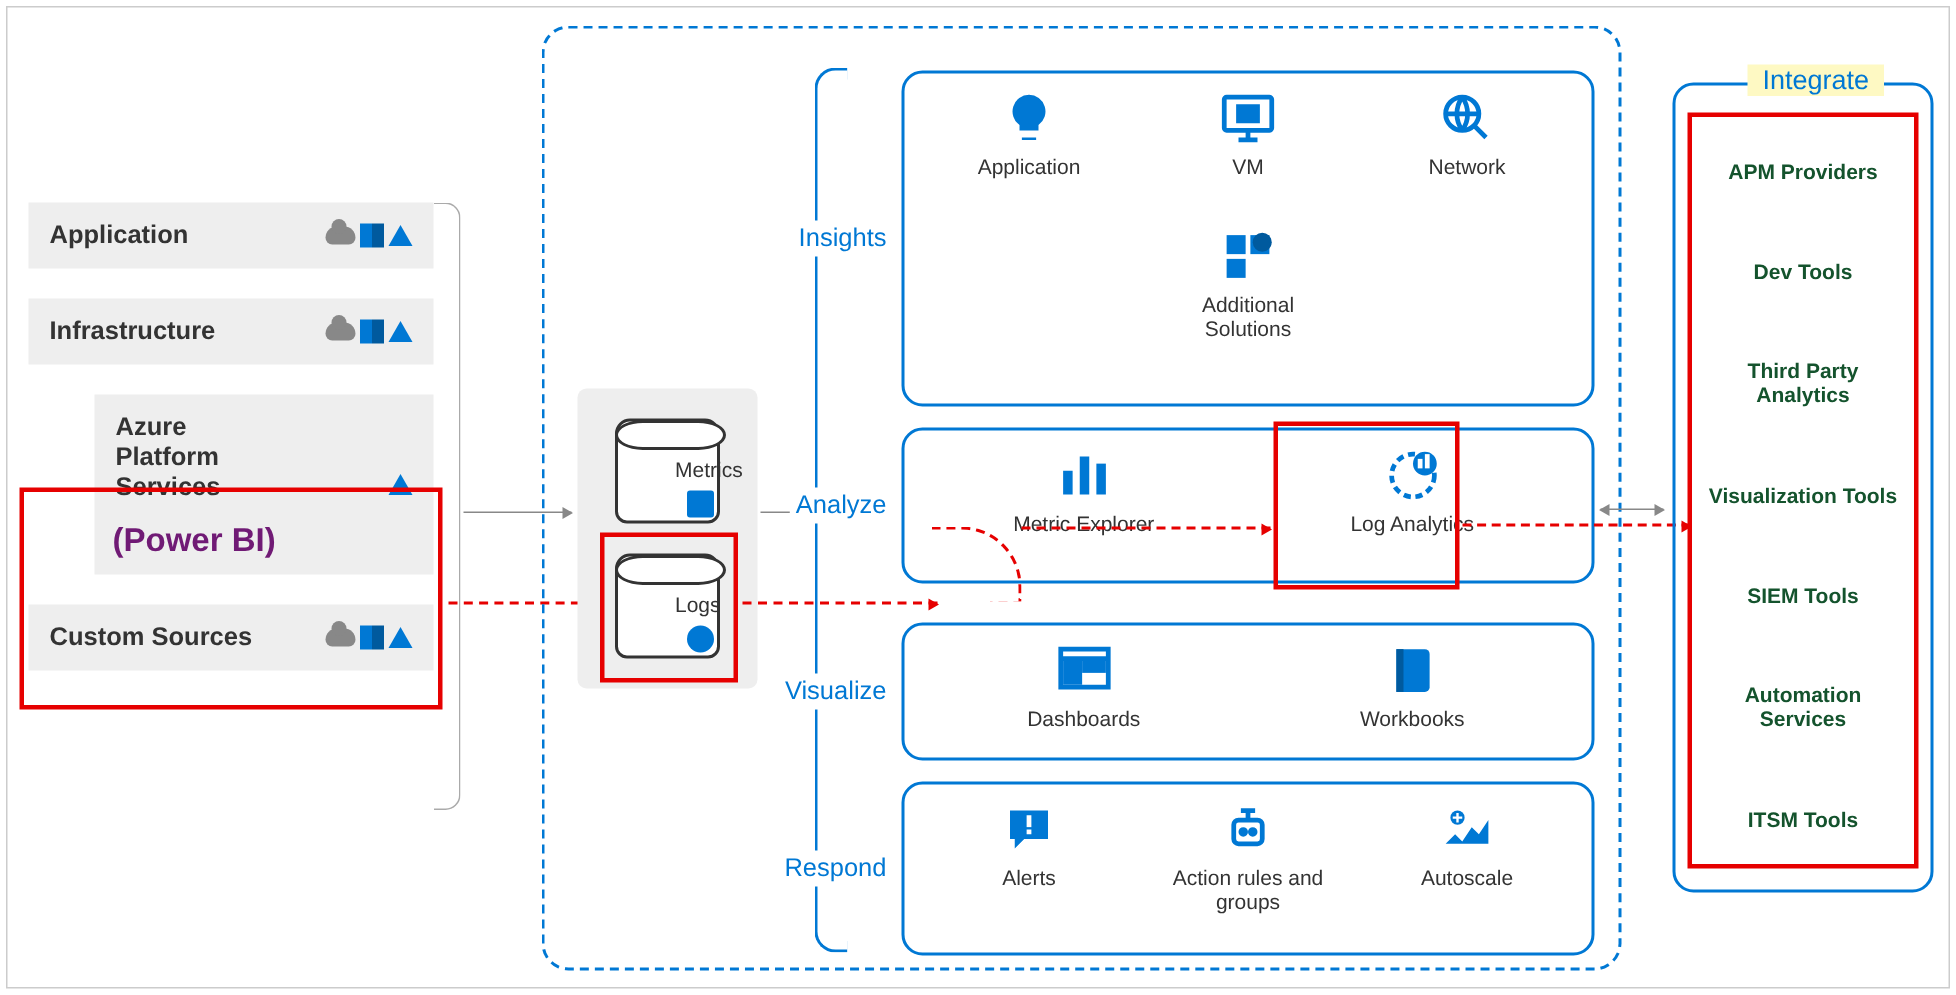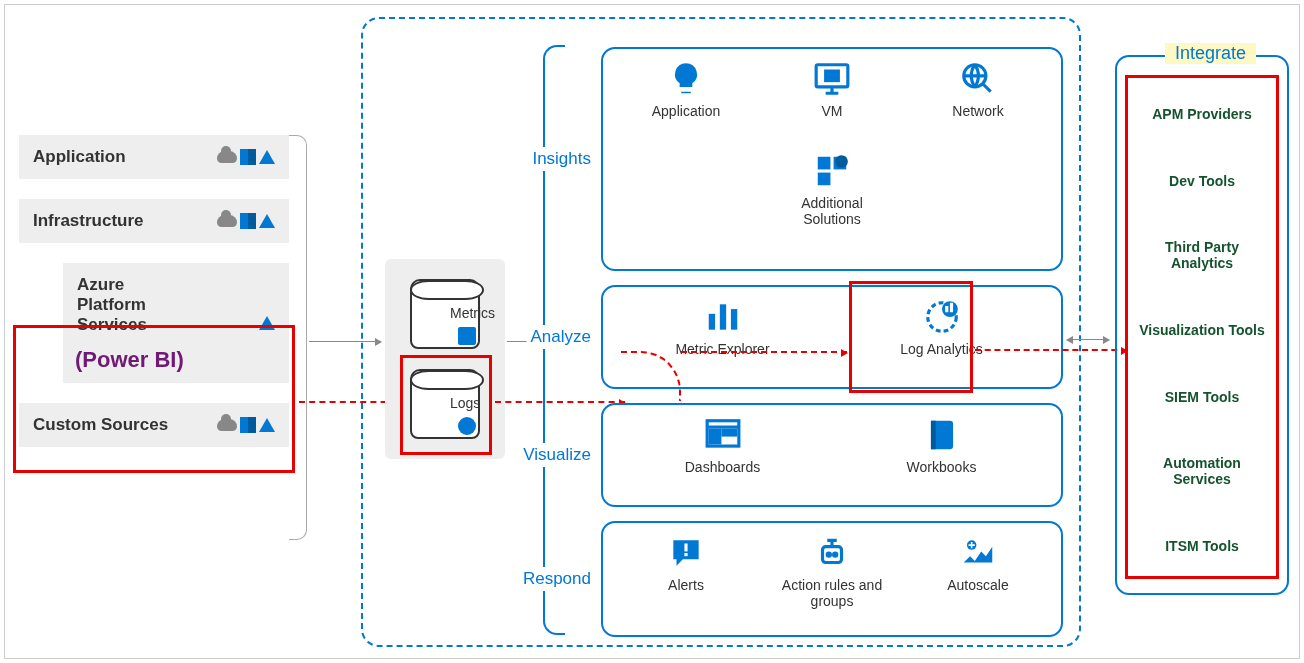--- a/index.html
+++ b/index.html
@@ -185,21 +185,21 @@
           <span>Log Analytics</span>
         </div>
     </div>
   </div>
   <div class="red-highlight" style="left:844px; top:276px; width:124px; height:112px"></div>
 
   <div class="arrow red-dash" style="left:490px; top:396px; width:130px"></div>
   <div class="curve" style="left:616px; top:346px; width:60px; height:50px"></div>
   <div class="arrow red-dash" style="left:676px; top:346px; width:166px"></div>
 
-  <div class="panel" style="left:596px; top:398px; width:462px; height:104px">
+  <div class="panel" style="left:596px; top:410px; width:462px; height:92px">
     <span class="panel-label">Visualize</span>
     <div class="panel-grid">
       <div class="item">
           <span class="ic">
             <svg viewBox="0 0 24 24" fill="none" stroke="#0078d4" stroke-width="2">
               <rect x="2" y="3" width="20" height="16"></rect>
               <path d="M2 7h20"></path>
               <rect x="4" y="9" width="6" height="8" fill="#0078d4"></rect>
               <rect x="12" y="9" width="8" height="3" fill="#0078d4"></rect>
             </svg>

